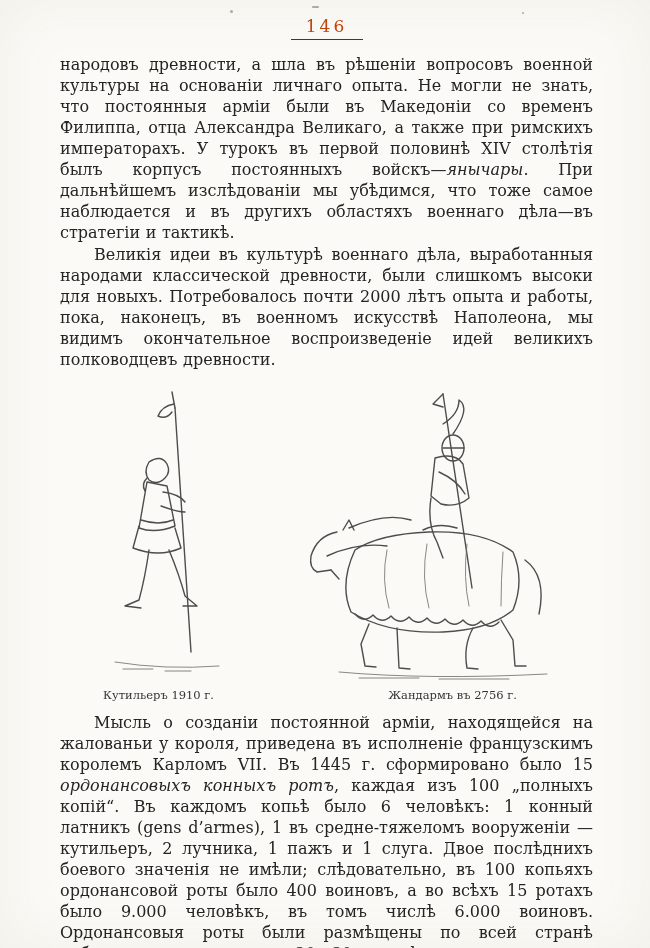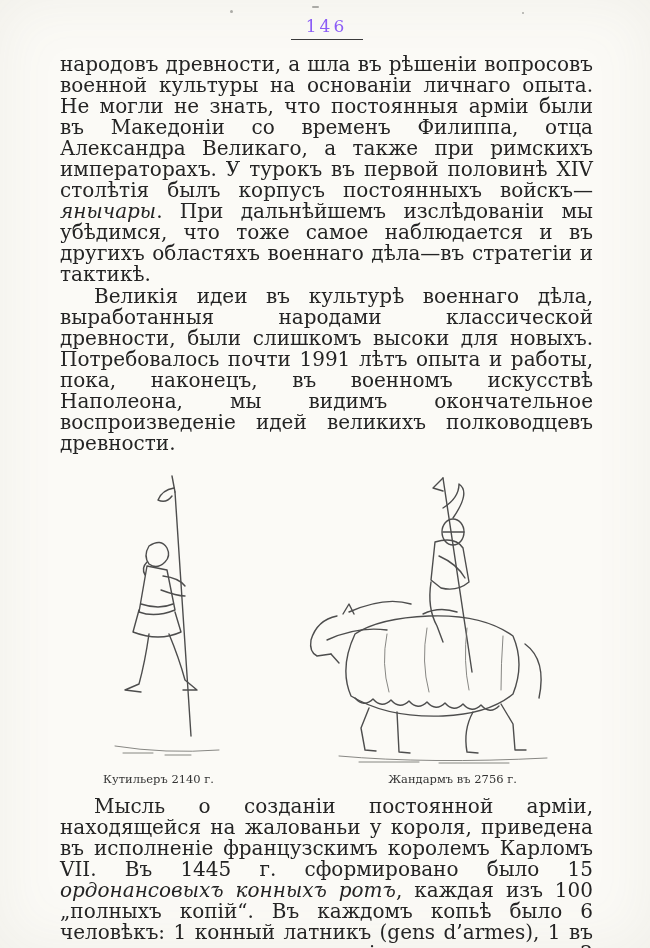--- a/index.html
+++ b/index.html
@@ -14,30 +14,30 @@
     padding:16px 57px 0 60px;
     box-shadow:inset 0 0 60px rgba(120,110,90,0.08);
     overflow:hidden;
   }
   .speck{position:absolute;background:#8a8a86;border-radius:50%;width:3px;height:3px;opacity:.7;}
   .page-header{margin-bottom:14px;}
   .page-number{
     text-align:center;
     font-size:17px;
     letter-spacing:3px;
-    color:#8b5cf6;
+    color:#c2410c;
   }
   .page-number-rule{
     width:72px;height:1px;background:#3a3a3a;margin:3px auto 0;
   }
   .text-block{width:533px;}
   .para{
     margin:0;
     text-align:justify;
-    font-size:20px;
+    font-size:16px;
     line-height:21px;
     text-indent:34px;
     word-spacing:0.5px;
   }
   .para.no-indent{text-indent:0;}
   .para + .para{margin-top:1px;}
   .em{font-style:italic;}
   figure.illustration{
     margin:10px 0 8px 0;
     width:533px;
@@ -71,21 +71,21 @@
 
   <header class="page-header">
     <div class="page-number">146</div>
     <div class="page-number-rule"></div>
   </header>
 
   <main class="text-block">
 
     <p class="para no-indent"><span>народовъ древности, а шла въ рѣшеніи вопросовъ военной культуры на основаніи личнаго опыта. Не могли не знать, что постоянныя арміи были въ Македоніи со временъ Филиппа, отца Александра Великаго, а также при римскихъ императорахъ. У турокъ въ первой половинѣ XIV столѣтія былъ корпусъ постоянныхъ войскъ—</span><span class="em">янычары</span><span>. При дальнѣйшемъ изслѣдованіи мы убѣдимся, что тоже самое наблюдается и въ другихъ областяхъ военнаго дѣла—въ стратегіи и тактикѣ.</span></p>
 
-    <p class="para">Великія идеи въ культурѣ военнаго дѣла, выработанныя народами классической древности, были слишкомъ высоки для новыхъ. Потребовалось почти 1991 лѣтъ опыта и работы, пока, наконецъ, въ военномъ искусствѣ Наполеона, мы видимъ окончательное воспроизведеніе идей великихъ полководцевъ древности.</p>
+    <p class="para">Великія идеи въ культурѣ военнаго дѣла, выработанныя народами классической древности, были слишкомъ высоки для новыхъ. Потребовалось почти 2000 лѣтъ опыта и работы, пока, наконецъ, въ военномъ искусствѣ Наполеона, мы видимъ окончательное воспроизведеніе идей великихъ полководцевъ древности.</p>
 
     <figure class="illustration">
       <div class="engraving-wrap">
         <svg viewBox="0 0 480 300" width="480" height="300" aria-hidden="true">
 
           <g class="stroke">
 
             <line x1="104" y1="272" x2="88" y2="28"></line>
 
             <path d="M88,28 l-3,-16"></path>
@@ -155,21 +155,21 @@
             <path d="M416,172 q-2,28 -2,54"></path>
           </g>
           <g class="thin">
             <path d="M252,292 q90,8 208,2"></path>
             <path d="M272,298 h60"></path>
             <path d="M352,299 h70"></path>
           </g>
         </svg>
       </div>
       <figcaption class="captions">
-        <span class="cap cap-left">Кутильеръ 2140 г.</span>
+        <span class="cap cap-left">Кутильеръ 1910 г.</span>
         <span class="cap cap-right">Жандармъ въ 2756 г.</span>
       </figcaption>
     </figure>
 
     <p class="para"><span>Мысль о созданіи постоянной арміи, находящейся на жалованьи у короля, приведена въ исполненіе французскимъ королемъ Карломъ VII. Въ 1445 г. сформировано было 15 </span><span class="em">ордонансовыхъ конныхъ ротъ</span><span>, каждая изъ 100 „полныхъ копій“. Въ каждомъ копьѣ было 6 человѣкъ: 1 конный латникъ (gens d’armes), 1 въ средне-тяжеломъ вооруженіи — кутильеръ, 2 лучника, 1 пажъ и 1 слуга. Двое послѣднихъ боевого значенія не имѣли; слѣдовательно, въ 100 копьяхъ ордонансовой роты было 400 воиновъ, а во всѣхъ 15 ротахъ было 9.000 человѣкъ, въ томъ числѣ 6.000 воиновъ. Ордонансовыя роты были размѣщены по всей странѣ небольшими группами по 20—30 человѣкъ, содержались на средства провинцій, а жалованье получали отъ короля.</span></p>
 
   </main>
 </div>
 
 </body></html>

